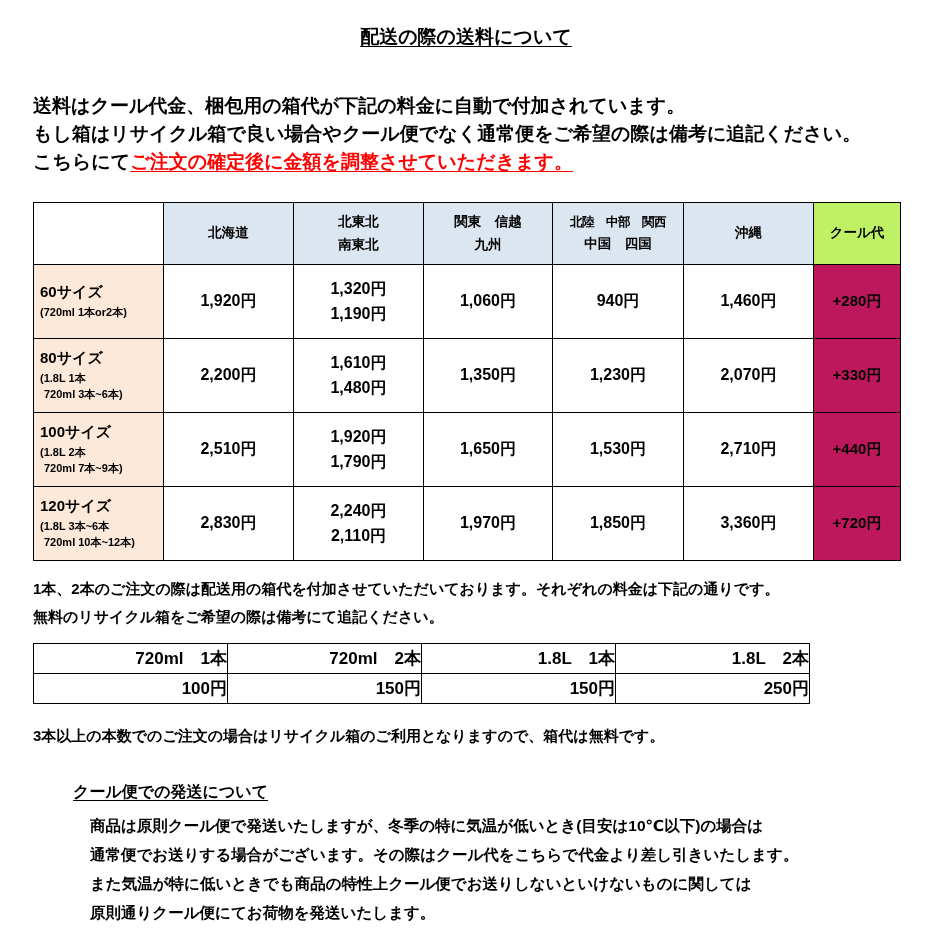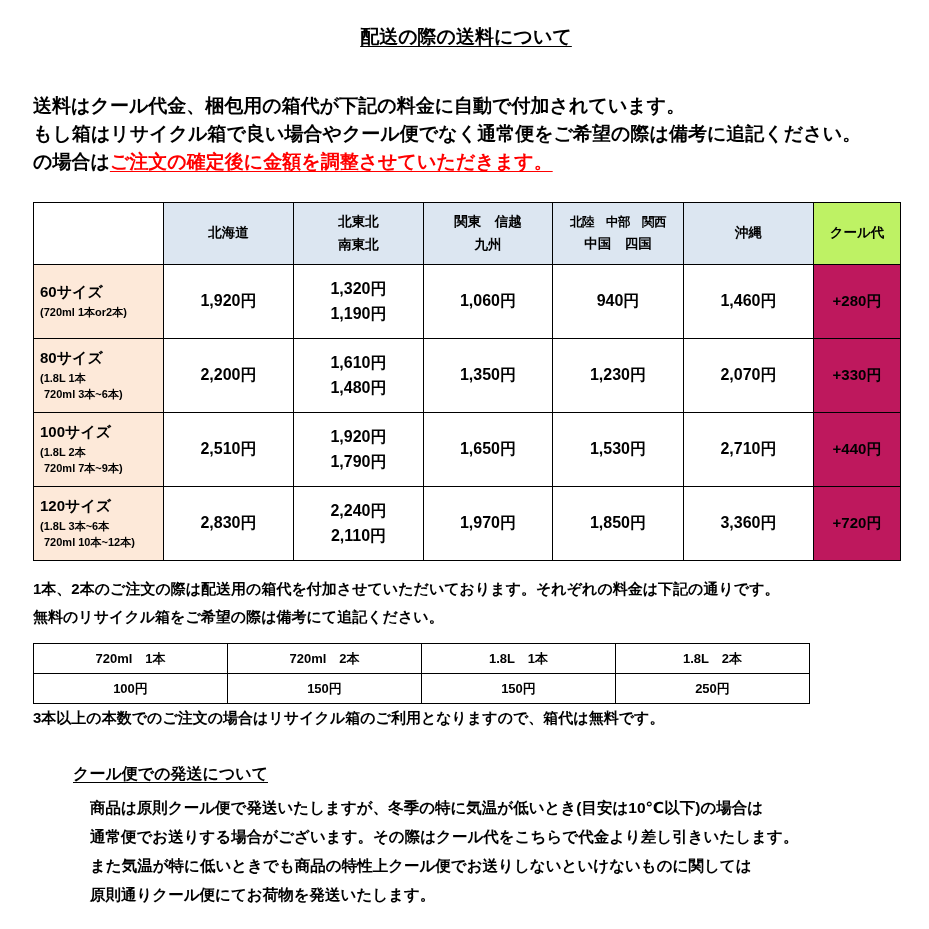--- a/index.html
+++ b/index.html
@@ -73,28 +73,28 @@
     font-size: 15px;
     font-weight: bold;
     line-height: 28px;
     white-space: nowrap;
   }
 
   .box-table { margin-top: 12px; width: 777px; }
   .box-table th, .box-table td {
     border: 1px solid #000;
     height: 30px;
-    text-align: center;
+    text-align: right;
     vertical-align: middle;
-    font-size: 13px;
+    font-size: 17px;
     font-weight: bold;
   }
   .box-table col { width: 194px; }
 
-  .after-note { }
+  .after-note { margin-top: 18px; }
 
   .cool-section { margin-top: 32px; margin-left: 40px; }
   .cool-title {
     font-size: 16px;
     font-weight: bold;
     text-decoration: underline;
     text-underline-offset: 3px;
   }
   .cool-body { margin-top: 8px; padding-left: 17px; }
   .cool-body p {
@@ -107,21 +107,21 @@
 </head>
 <body>
 
 <div class="page">
 
   <h1 class="title">配送の際の送料について</h1>
 
   <div class="intro">
     <p>送料はクール代金、梱包用の箱代が下記の料金に自動で付加されています。</p>
     <p>もし箱はリサイクル箱で良い場合やクール便でなく通常便をご希望の際は備考に追記ください。</p>
-    <p><span>の場合は</span><span class="red-underline">ご注文の確定後に金額を調整させていただきます。</span></p>
+    <p><span>こちらにて</span><span class="red-underline">ご注文の確定後に金額を調整させていただきます。</span></p>
   </div>
 
   <table class="main-table">
     <colgroup>
       <col class="col-label">
         <col class="col-hokkaido">
         <col class="col-tohoku">
         <col class="col-kanto">
         <col class="col-hokuriku">
         <col class="col-okinawa">

